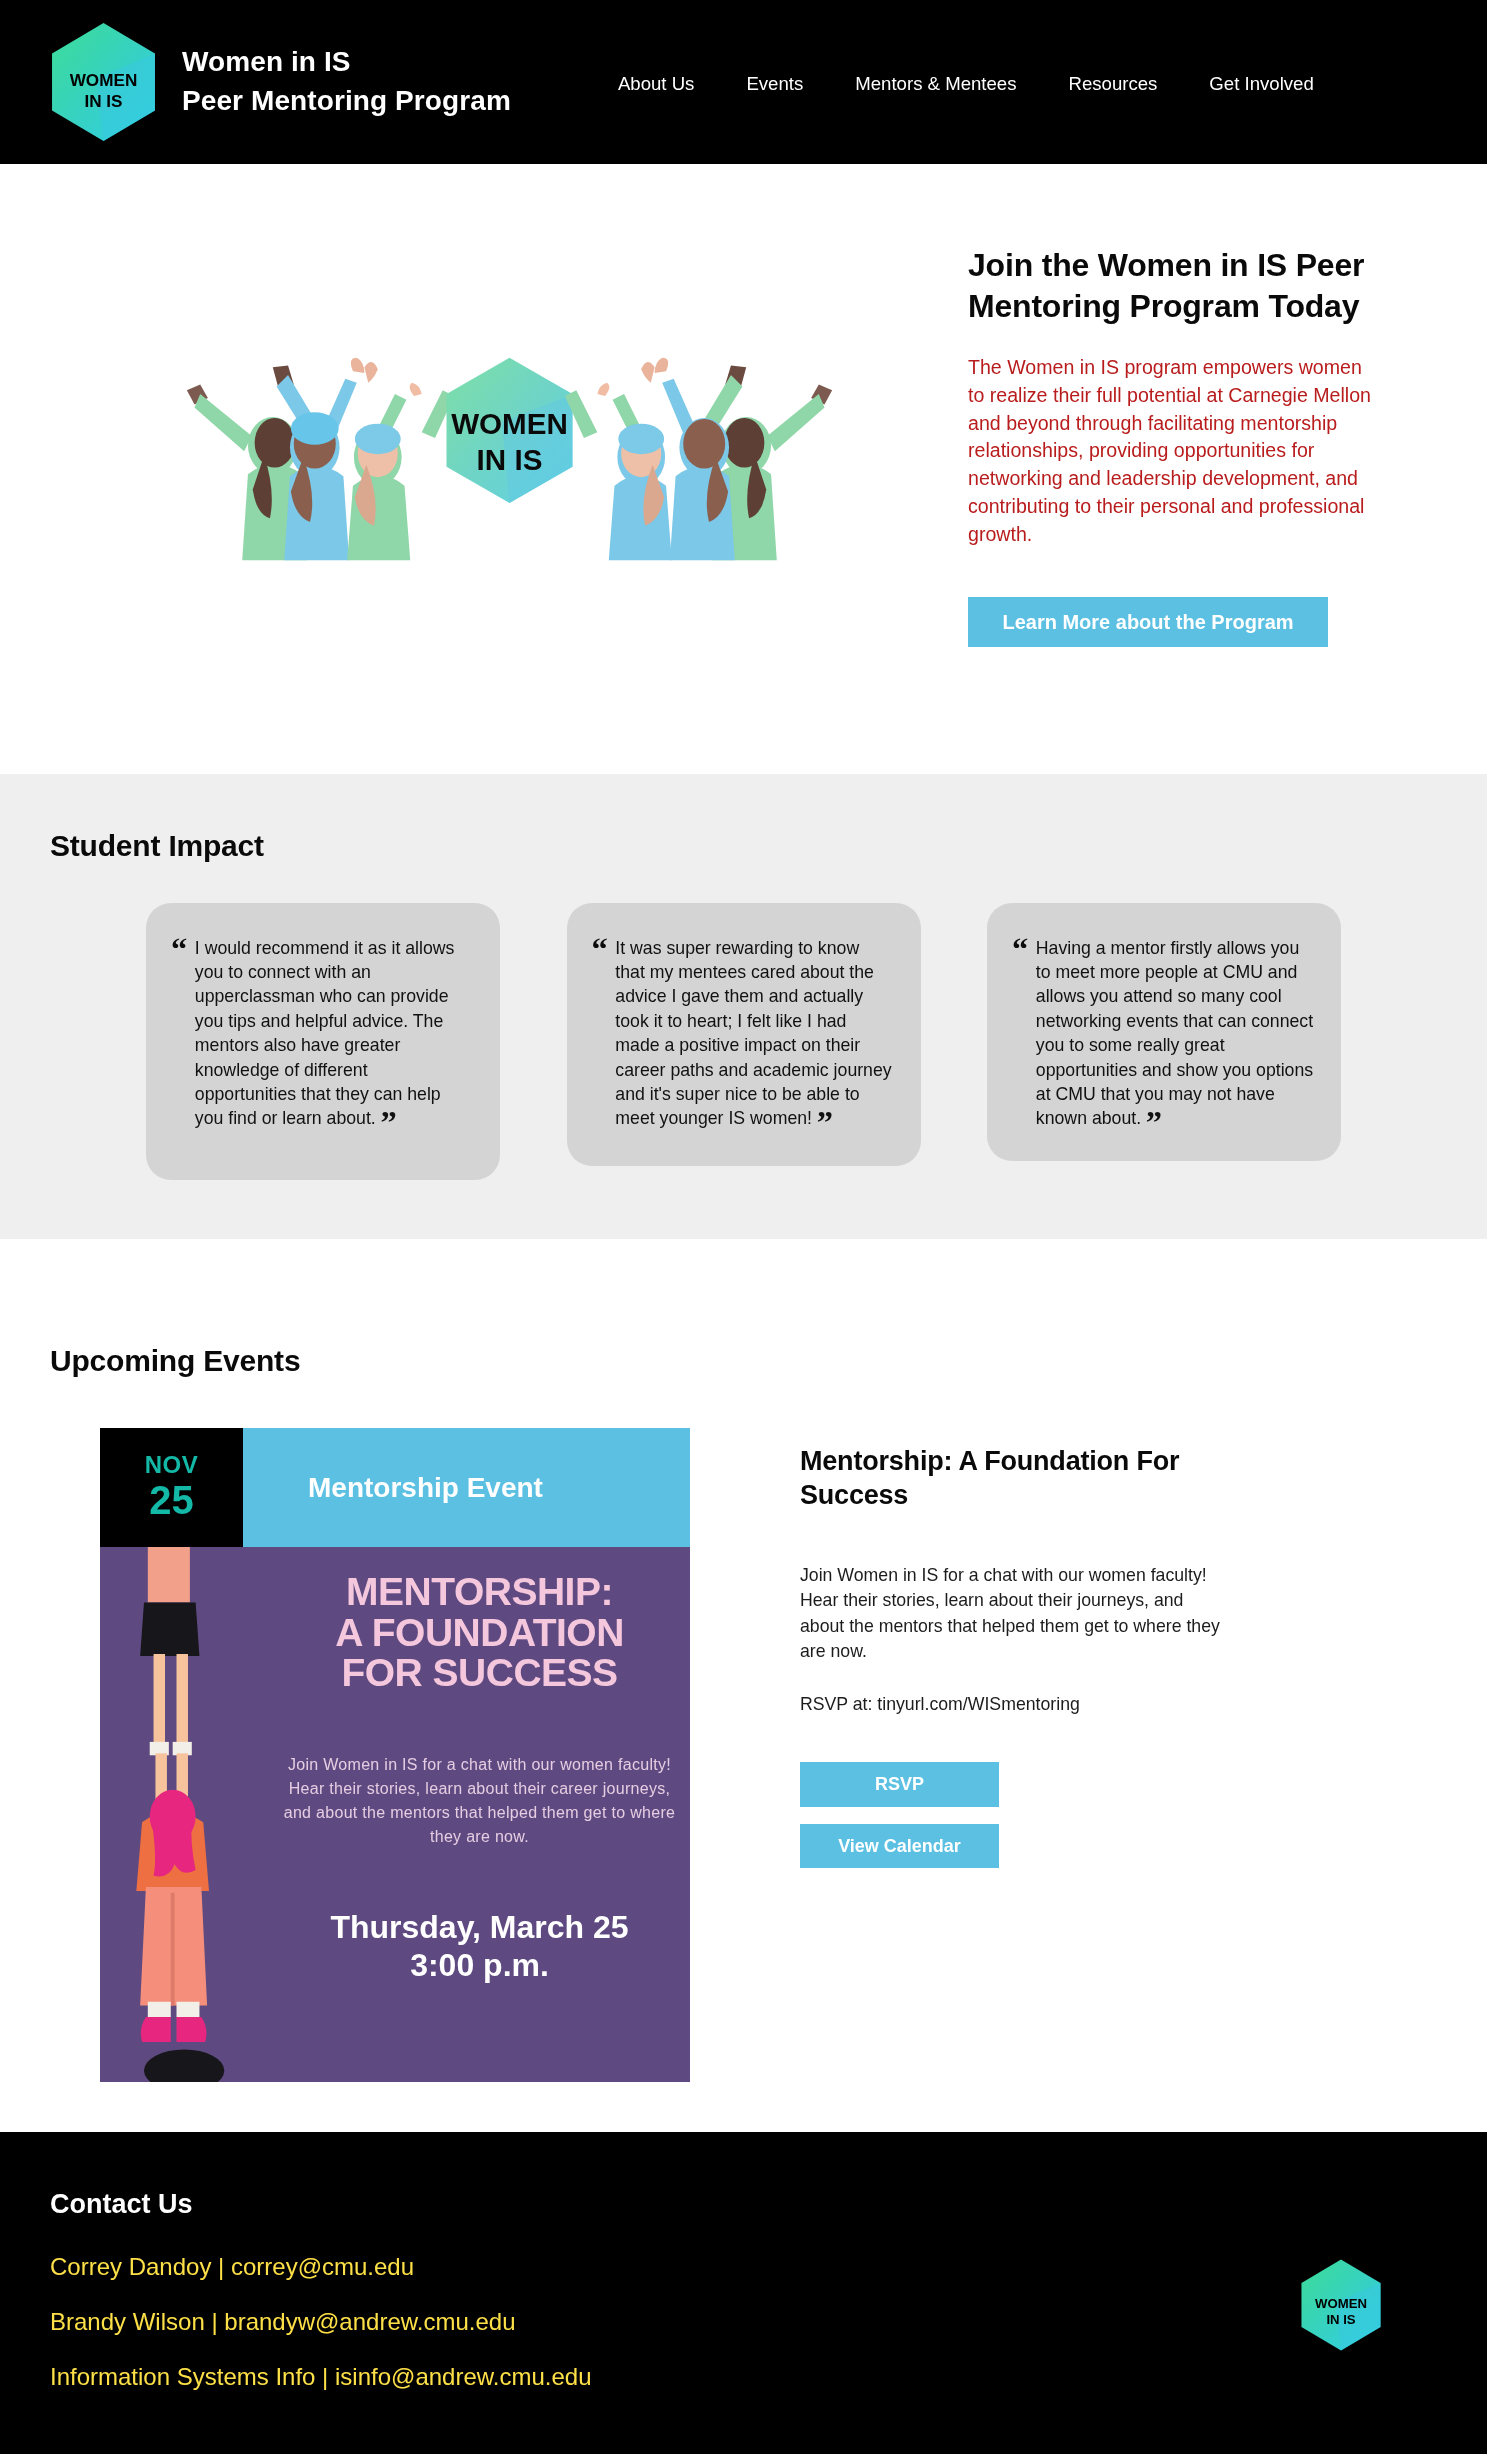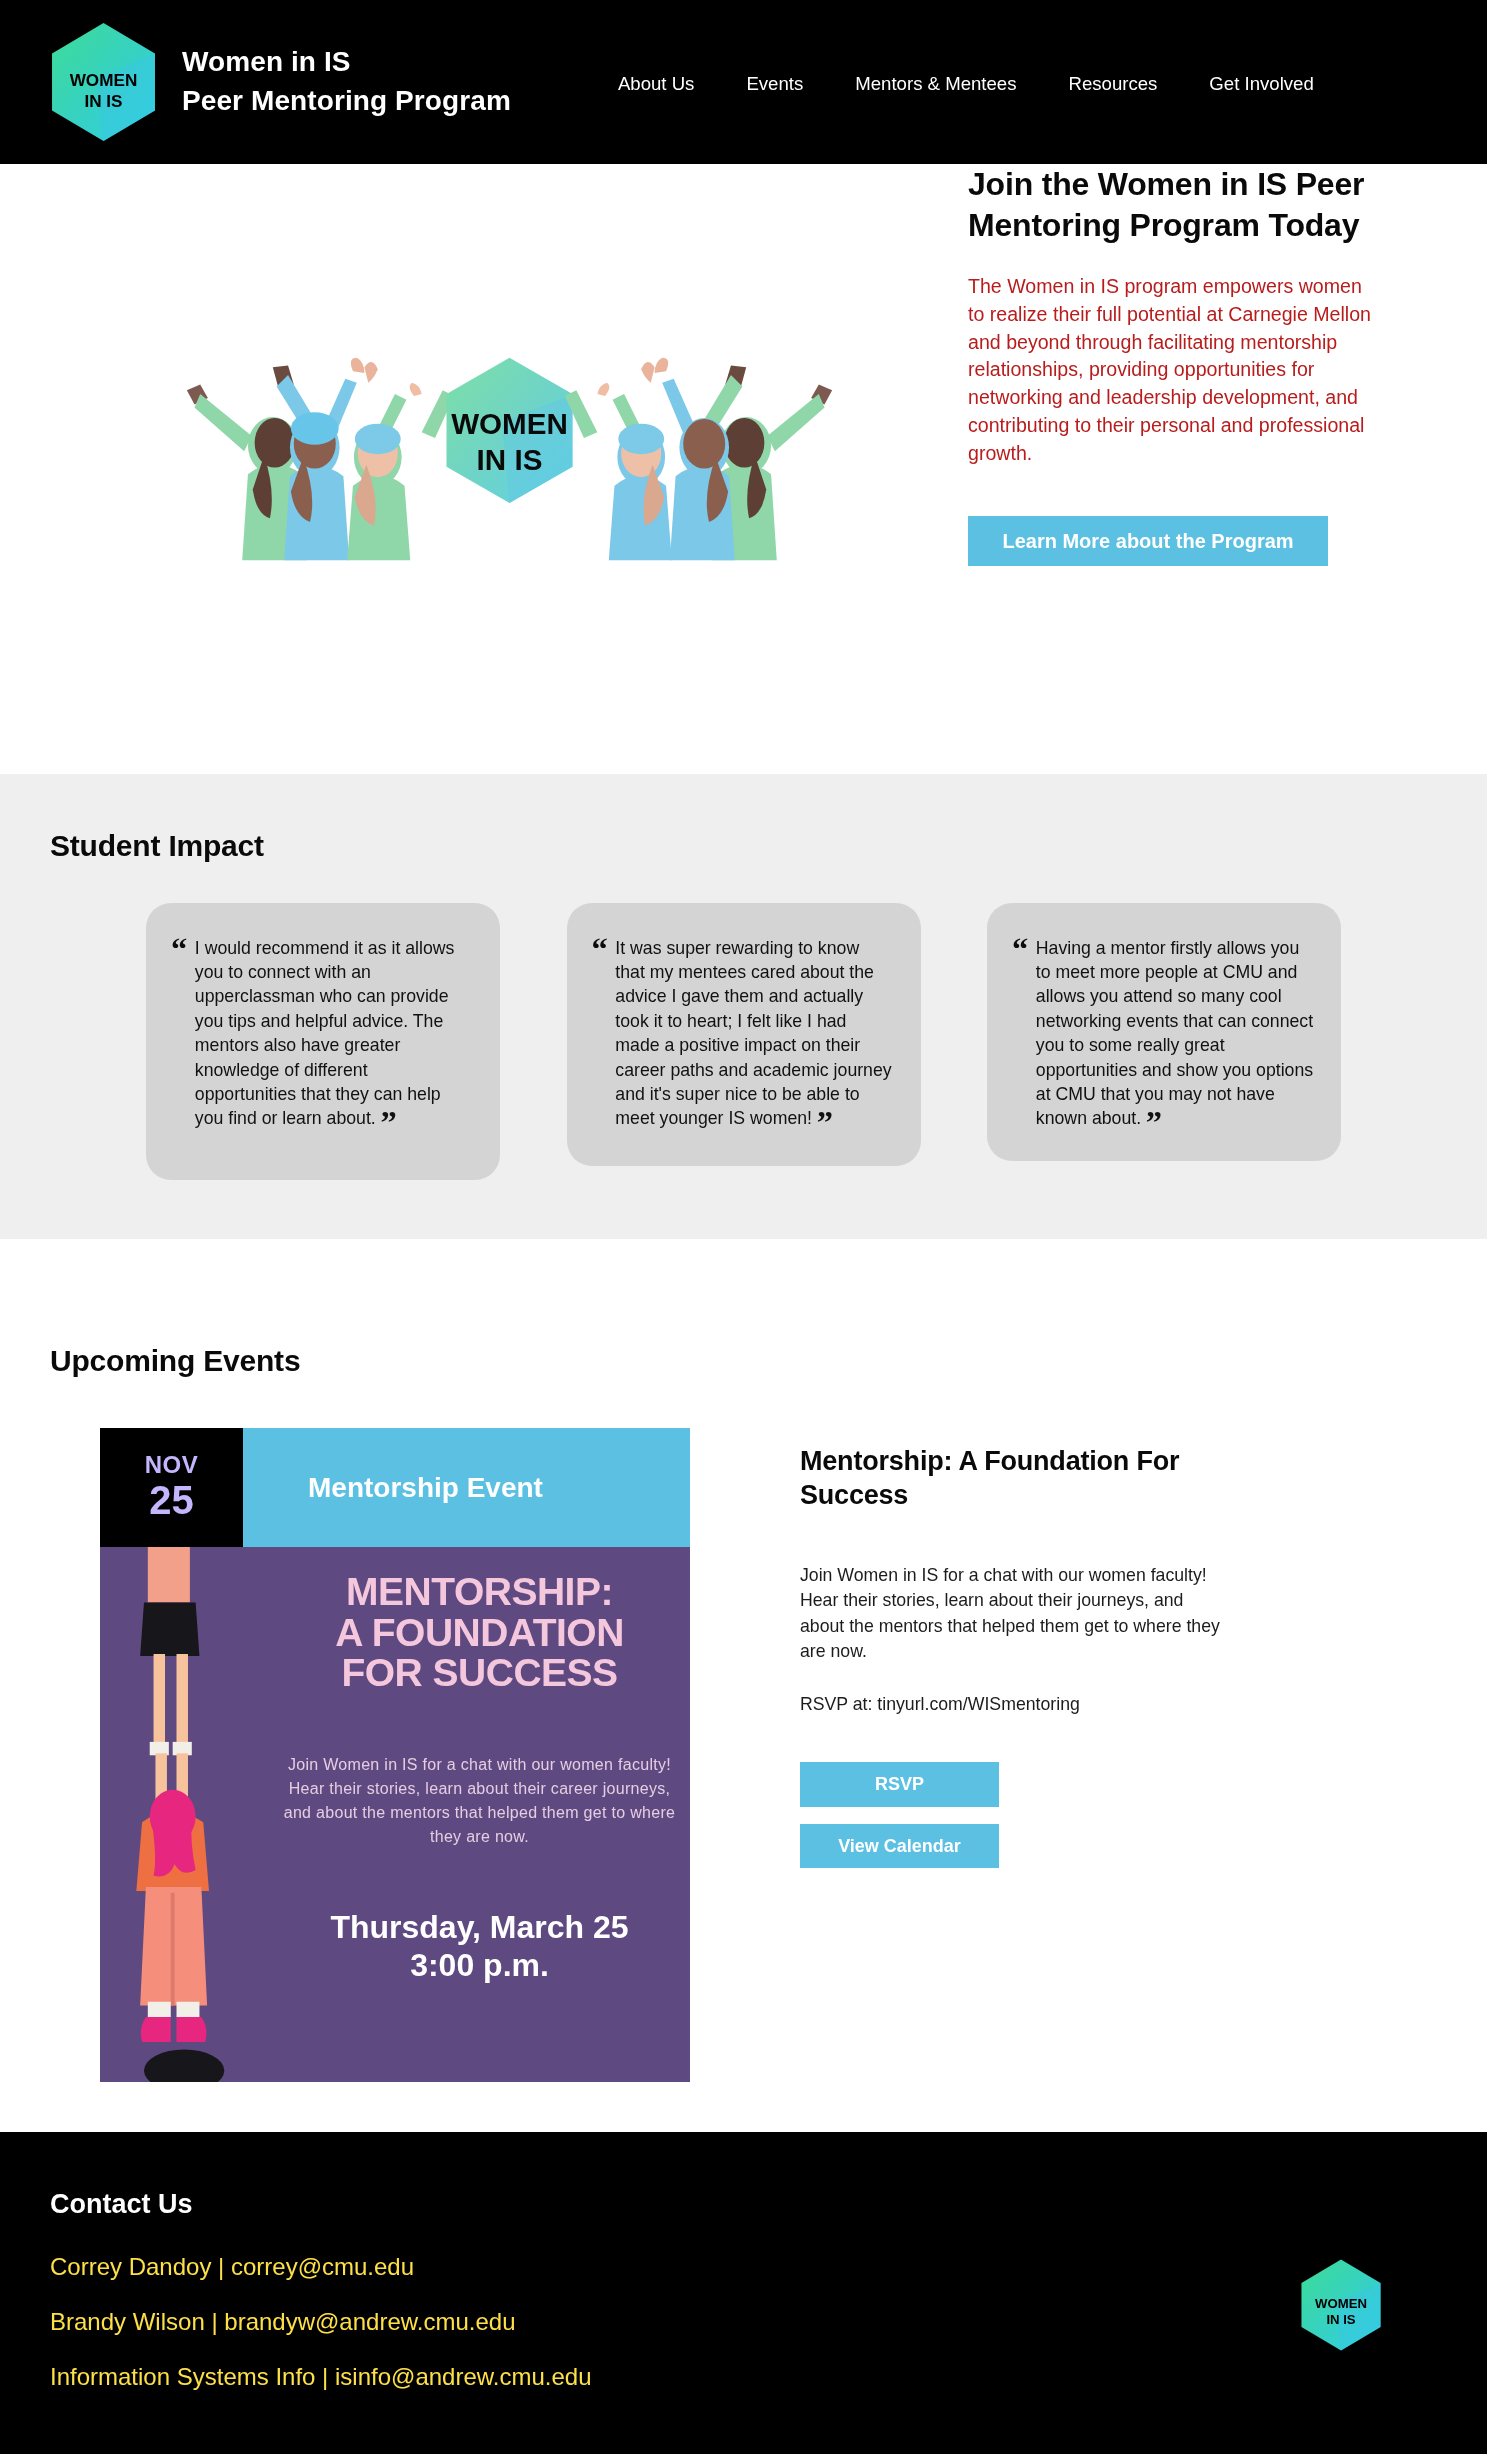--- a/index.html
+++ b/index.html
@@ -59,20 +59,21 @@
   .hero-art {
     width: 918px;
     height: 610px;
     display: flex;
     align-items: center;
     justify-content: center;
     flex: 0 0 auto;
   }
   .hero-art svg { display: block; width: 765px; height: 315px; }
   .hero-copy {
+    padding-top: 81px;
     width: 411px;
   }
   .hero-title {
     font-size: 32px;
     font-weight: bold;
     line-height: 1.28;
     letter-spacing: -0.2px;
     color: #0a0a0a;
     margin-bottom: 27px;
   }
@@ -171,21 +172,21 @@
     margin-left: 50px;
   }
   .event-card-head {
     display: flex;
     height: 119px;
   }
   .event-date {
     background: #000000;
     width: 143px;
     flex: 0 0 auto;
-    color: #c4b5fd;
+    color: #14b8a6;
     display: flex;
     flex-direction: column;
     align-items: center;
     justify-content: center;
     padding-bottom: 3.8px;
   }
   .event-month { font-size: 24px; font-weight: bold; letter-spacing: 0.5px; }
   .event-day { font-size: 40px; font-weight: bold; line-height: 1.05; }
   .event-banner {
     background: #5cc0e3;

